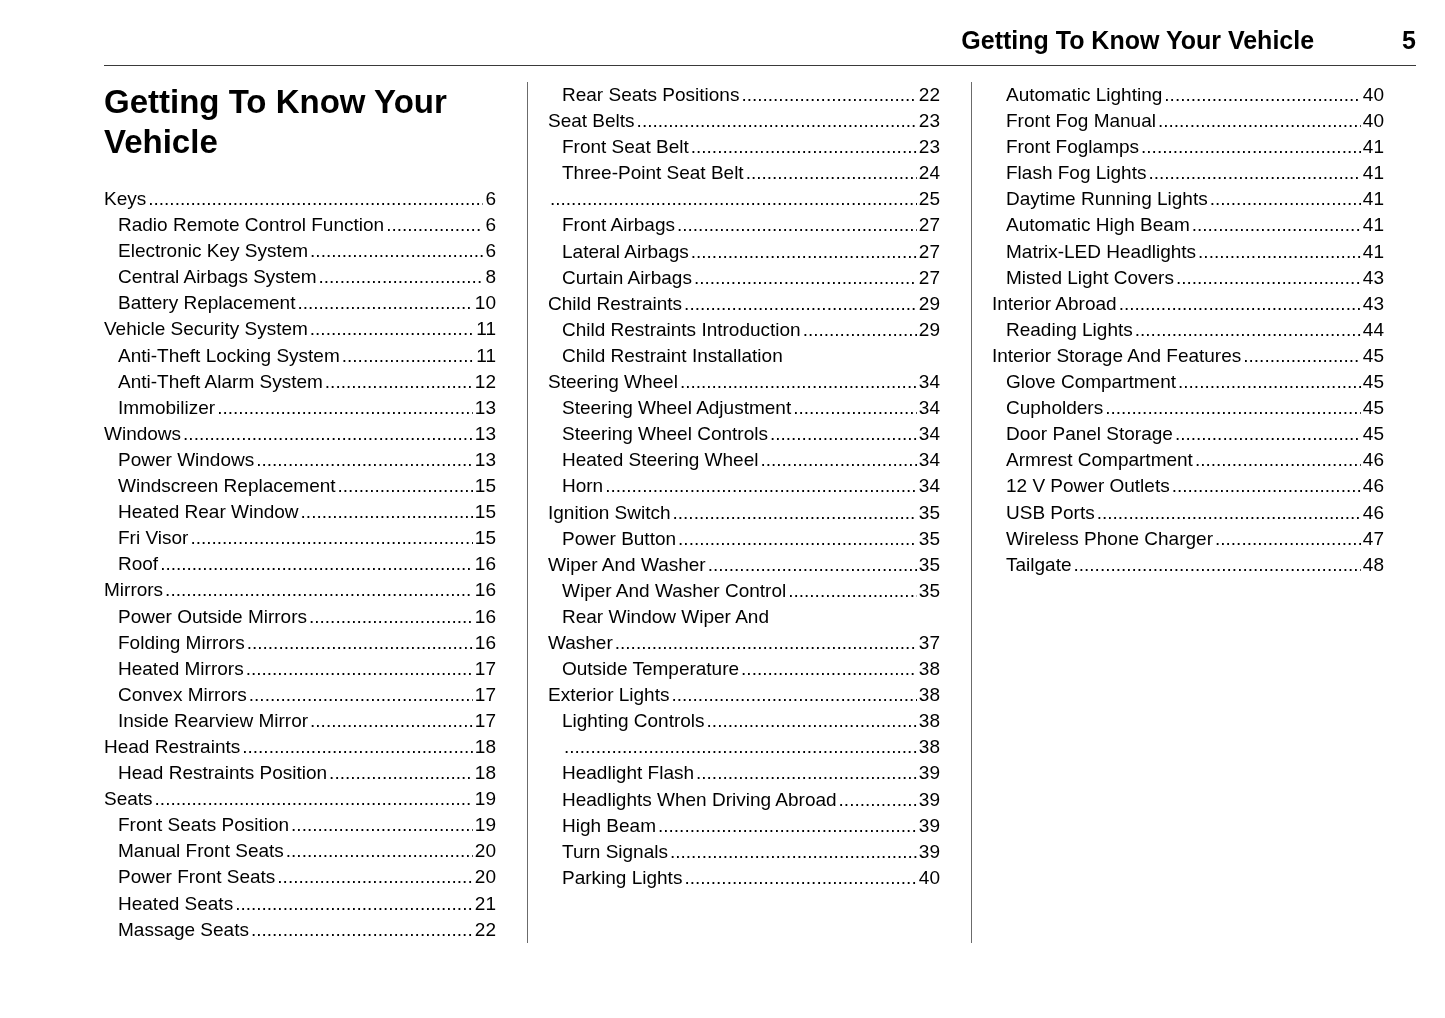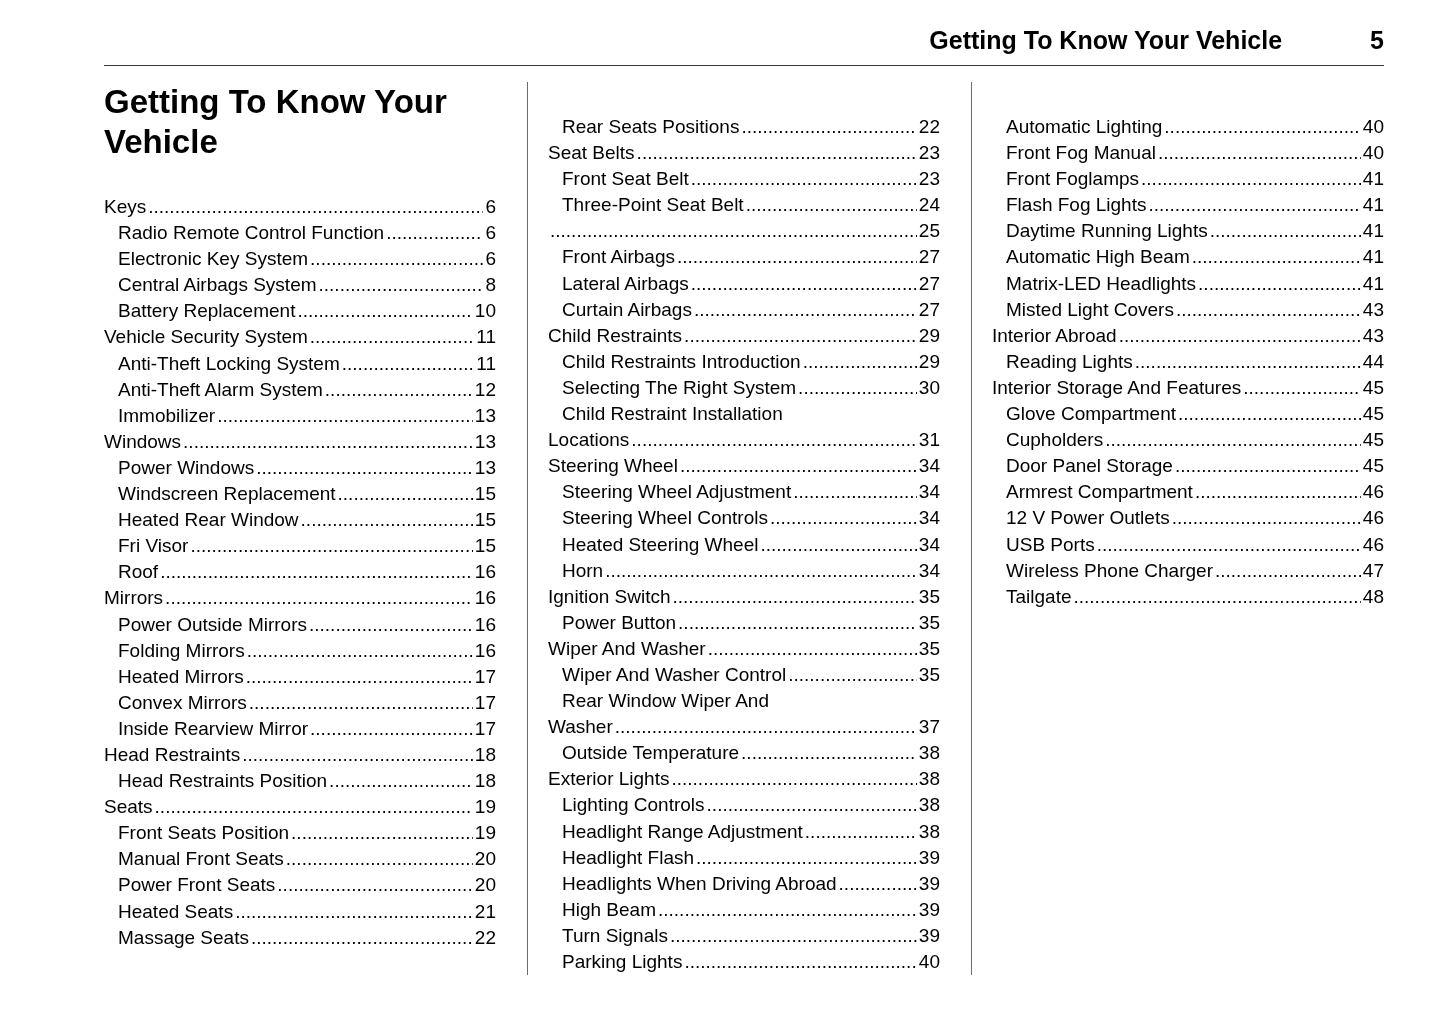--- a/index.html
+++ b/index.html
@@ -7,21 +7,21 @@
     width: 1445px;
     height: 1018px;
     background: #ffffff;
     color: #000000;
     font-family: "Liberation Sans", sans-serif;
     overflow: hidden;
   }
   .page {
     width: 1445px;
     height: 741px;
-    padding: 26px 61px 20px 104px;
+    padding: 26px 29px 20px 104px;
   }
   .page-header {
     display: flex;
     justify-content: flex-end;
     align-items: baseline;
     gap: 88px;
     padding-bottom: 10px;
     border-bottom: 1px solid #3a3a3a;
   }
   .header-title, .header-page {
@@ -42,21 +42,21 @@
     margin-left: 31px;
     margin-right: 20px;
   }
   .section-title {
     font-size: 33px;
     line-height: 40px;
     font-weight: bold;
     margin-bottom: 24px;
     letter-spacing: 0;
   }
-  .toc { font-size: 19px; line-height: 26.1px; margin-top: 32px; }
+  .toc { font-size: 19px; line-height: 26.1px; }
   .toc-entry {
     display: flex;
     align-items: baseline;
   }
   .toc-entry.indent { padding-left: 14px; }
   .toc-label { white-space: nowrap; }
   .toc-dots {
     flex: 1 1 auto;
     overflow: hidden;
     white-space: nowrap;
@@ -278,33 +278,23 @@
             <span class="toc-label">Child Restraints</span>
             <span class="toc-dots"></span>
             <span class="toc-page">29</span>
           </div>
           <div class="toc-entry indent">
             <span class="toc-label">Child Restraints Introduction</span>
             <span class="toc-dots"></span>
             <span class="toc-page">29</span>
           </div>
           <div class="toc-entry indent">
-            <span class="toc-label">Selecting The Right System</span>
-            <span class="toc-dots"></span>
-            <span class="toc-page">30</span>
-          </div>
-          <div class="toc-entry indent">
             <span class="toc-label">Child Restraint Installation</span>
           </div>
           <div class="toc-entry">
-            <span class="toc-label">Locations</span>
-            <span class="toc-dots"></span>
-            <span class="toc-page">31</span>
-          </div>
-          <div class="toc-entry">
             <span class="toc-label">Steering Wheel</span>
             <span class="toc-dots"></span>
             <span class="toc-page">34</span>
           </div>
           <div class="toc-entry indent">
             <span class="toc-label">Steering Wheel Adjustment</span>
             <span class="toc-dots"></span>
             <span class="toc-page">34</span>
           </div>
           <div class="toc-entry indent">
@@ -359,21 +349,20 @@
             <span class="toc-label">Exterior Lights</span>
             <span class="toc-dots"></span>
             <span class="toc-page">38</span>
           </div>
           <div class="toc-entry indent">
             <span class="toc-label">Lighting Controls</span>
             <span class="toc-dots"></span>
             <span class="toc-page">38</span>
           </div>
           <div class="toc-entry indent">
-            <span class="toc-label">Headlight Range Adjustment</span>
             <span class="toc-dots"></span>
             <span class="toc-page">38</span>
           </div>
           <div class="toc-entry indent">
             <span class="toc-label">Headlight Flash</span>
             <span class="toc-dots"></span>
             <span class="toc-page">39</span>
           </div>
           <div class="toc-entry indent">
             <span class="toc-label">Headlights When Driving Abroad</span>

